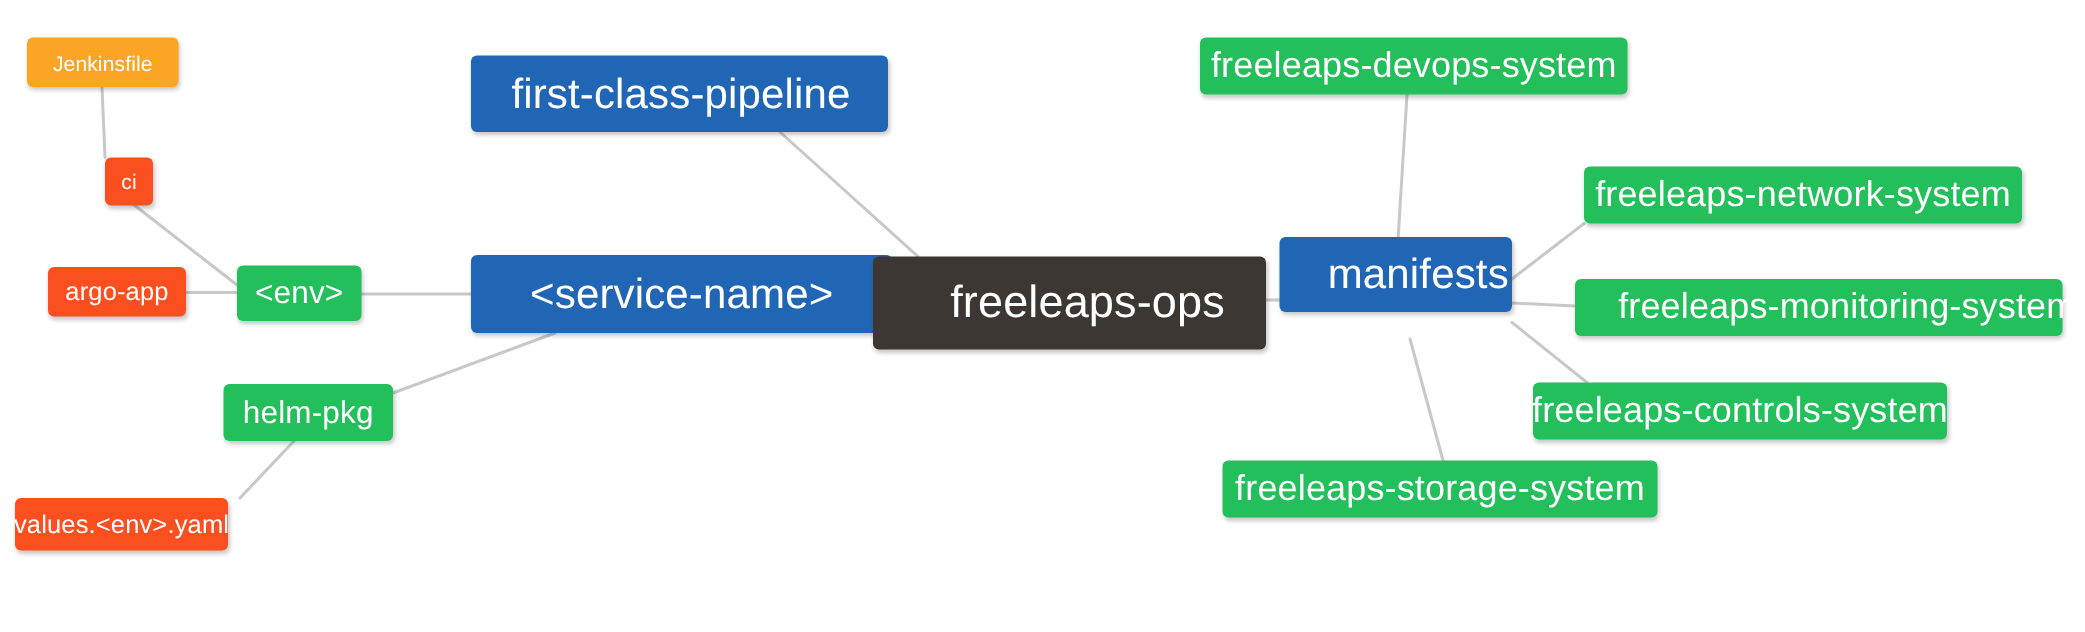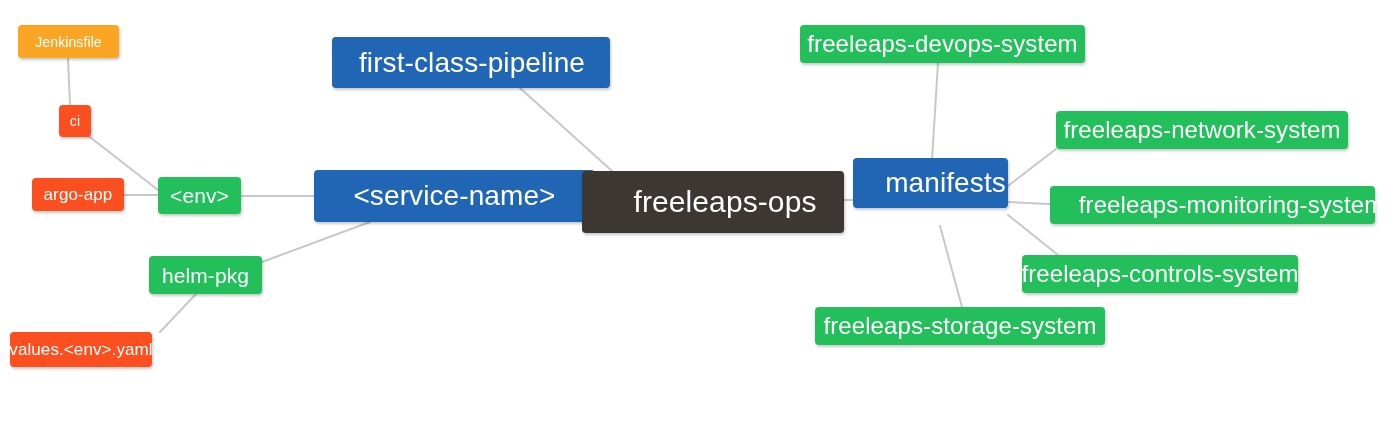--- a/index.html
+++ b/index.html
@@ -72,36 +72,36 @@
       <line x1="938" y1="63" x2="931" y2="176" stroke="#c8c8c8" stroke-width="2" stroke-linecap="round"></line>
       <line x1="1008" y1="186" x2="1056" y2="149" stroke="#c8c8c8" stroke-width="2" stroke-linecap="round"></line>
       <line x1="1008" y1="202" x2="1050" y2="204" stroke="#c8c8c8" stroke-width="2" stroke-linecap="round"></line>
       <line x1="1008" y1="215" x2="1058" y2="255" stroke="#c8c8c8" stroke-width="2" stroke-linecap="round"></line>
       <line x1="940" y1="226" x2="962" y2="307" stroke="#c8c8c8" stroke-width="2" stroke-linecap="round"></line>
     </svg>
   <div id="node-layer">
       <div class="node c-orange s-xs" style="left: 18px; top: 25px; width: 101px; height: 33px; text-align: center;">
         <span>Jenkinsfile</span>
       </div>
-      <div class="node c-red s-xs" style="left: 59px; top: 105px; width: 32px; height: 32px;">
+      <div class="node c-red s-xs" style="left: 70px; top: 105px; width: 32px; height: 32px;">
         <span>ci</span>
       </div>
       <div class="node c-red s-sm" style="left: 32px; top: 178px; width: 92px; height: 33px;">
         <span>argo-app</span>
       </div>
       <div class="node c-green s-md" style="left: 158px; top: 177px; width: 83px; height: 37px;">
         <span>&lt;env&gt;</span>
       </div>
       <div class="node c-green s-md" style="left: 149px; top: 256px; width: 113px; height: 38px;">
         <span>helm-pkg</span>
       </div>
       <div class="node c-red s-sm" style="left: 10px; top: 332px; width: 142px; height: 35px;">
         <span>values.&lt;env&gt;.yaml</span>
       </div>
-      <div class="node c-blue s-xl" style="left: 332px; top: 37px; width: 278px; height: 51px; padding-left: 12px;">
+      <div class="node c-blue s-xl" style="left: 314px; top: 37px; width: 278px; height: 51px; padding-left: 12px;">
         <span>first-class-pipeline</span>
       </div>
       <div class="node c-blue s-xl" style="left: 314px; top: 170px; width: 281px; height: 52px;">
         <span>&lt;service-name&gt;</span>
       </div>
       <div class="node c-root s-root" style="left: 582px; top: 171px; width: 262px; height: 62px; padding-left: 34px;">
         <span>freeleaps-ops</span>
       </div>
       <div class="node c-blue s-xl" style="left: 853px; top: 158px; width: 155px; height: 50px; padding-left: 40px;">
         <span>manifests</span>

